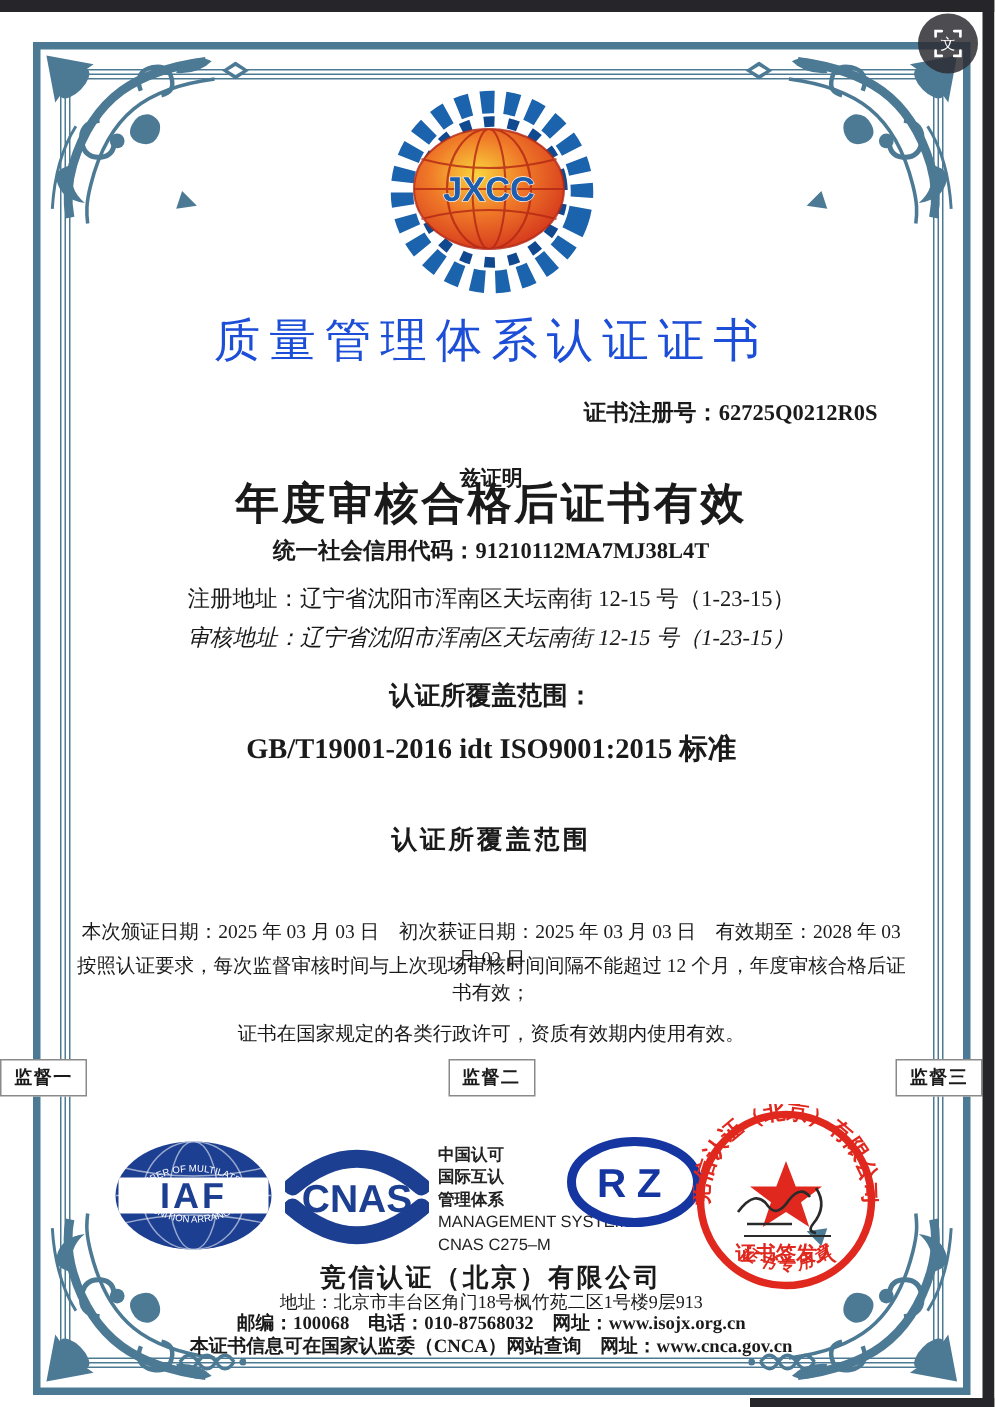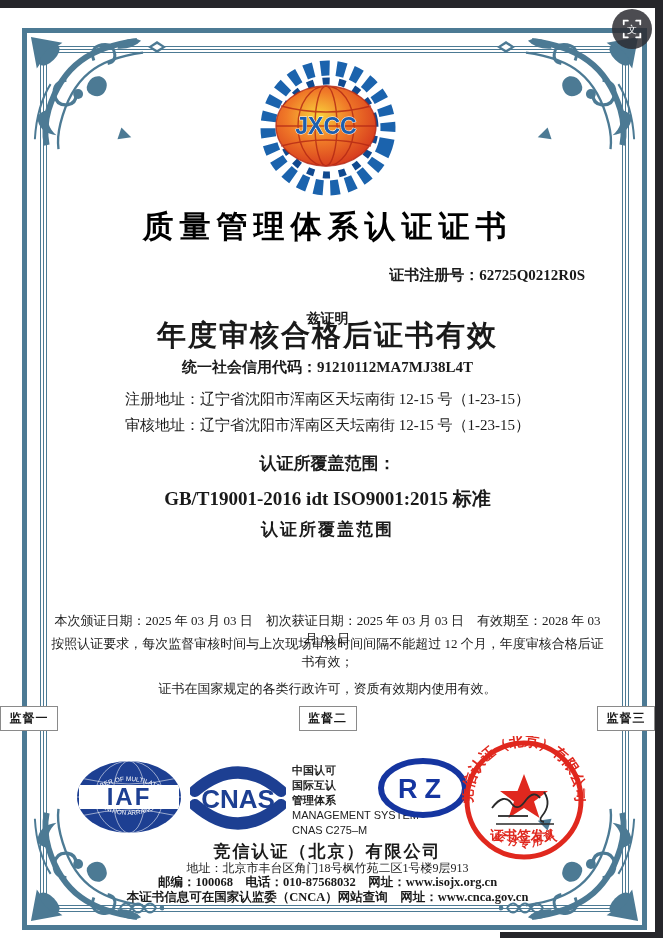--- a/index.html
+++ b/index.html
@@ -32,31 +32,31 @@
   .knot.kl { left:118px; } .knot.kr { right:118px; transform:scaleX(-1); }
   .diam { position:absolute; width:18px; height:12px; z-index:2; top:41px; }
   .diam.dl { left:148px; } .diam.dr { right:148px; }
 
   
   .page { position:absolute; left:0; top:0; width:655px; height:938px; z-index:5; }
   .cline { position:absolute; left:48px; width:559px; text-align:center; }
 
   .logo-wrap { position:absolute; left:0; top:58px; width:655px; text-align:center; }
 
-  .cert-title { top:206px; font-size:31px; font-weight:bold; letter-spacing:6px; color:#000000; }
+  .cert-title { top:206px; font-size:31px; font-weight:normal; letter-spacing:6px; color:#1d4ed8; }
   .certno { position:absolute; left:0; top:266px; width:585px; text-align:right;
             font-size:15px; font-weight:bold; }
   .stmt { top:310px; font-size:14px; font-weight:bold; }
   .company { top:316px; font-size:29px; font-weight:bold; letter-spacing:2px; }
   .credit { top:358px; font-size:15px; font-weight:bold; }
   .addr1 { top:390px; font-size:15px; }
-  .addr2 { top:416px; font-size:15px; }
+  .addr2 { top:416px; font-size:15px;font-style:italic; }
   .conform { top:452px; font-size:17px; font-weight:bold; }
   .standard { top:486px; font-size:19px; font-weight:bold; }
-  .scope-title { top:518px; font-size:17px; font-weight:bold; letter-spacing:2px;text-align:center; }
+  .scope-title { top:548px; font-size:17px; font-weight:bold; letter-spacing:2px;text-align:center; }
   .scope { top:568px; font-size:15px; color:#4a545e; letter-spacing:1px; }
   .vline1 { top:612px; font-size:13px; }
   .vline2 { top:635px; font-size:13px; }
   .vline3 { top:680px; font-size:13px; }
 
   .boxes { position:absolute; left:0; top:706px; width:655px; display:flex;
            justify-content:space-between; gap:64px; }
   .svbox { width:58px; height:25px; border:1.5px solid #8a8a8a; background:#fff;
            font-size:12px; font-weight:bold; display:flex; align-items:center;
            justify-content:center; letter-spacing:1px; }

